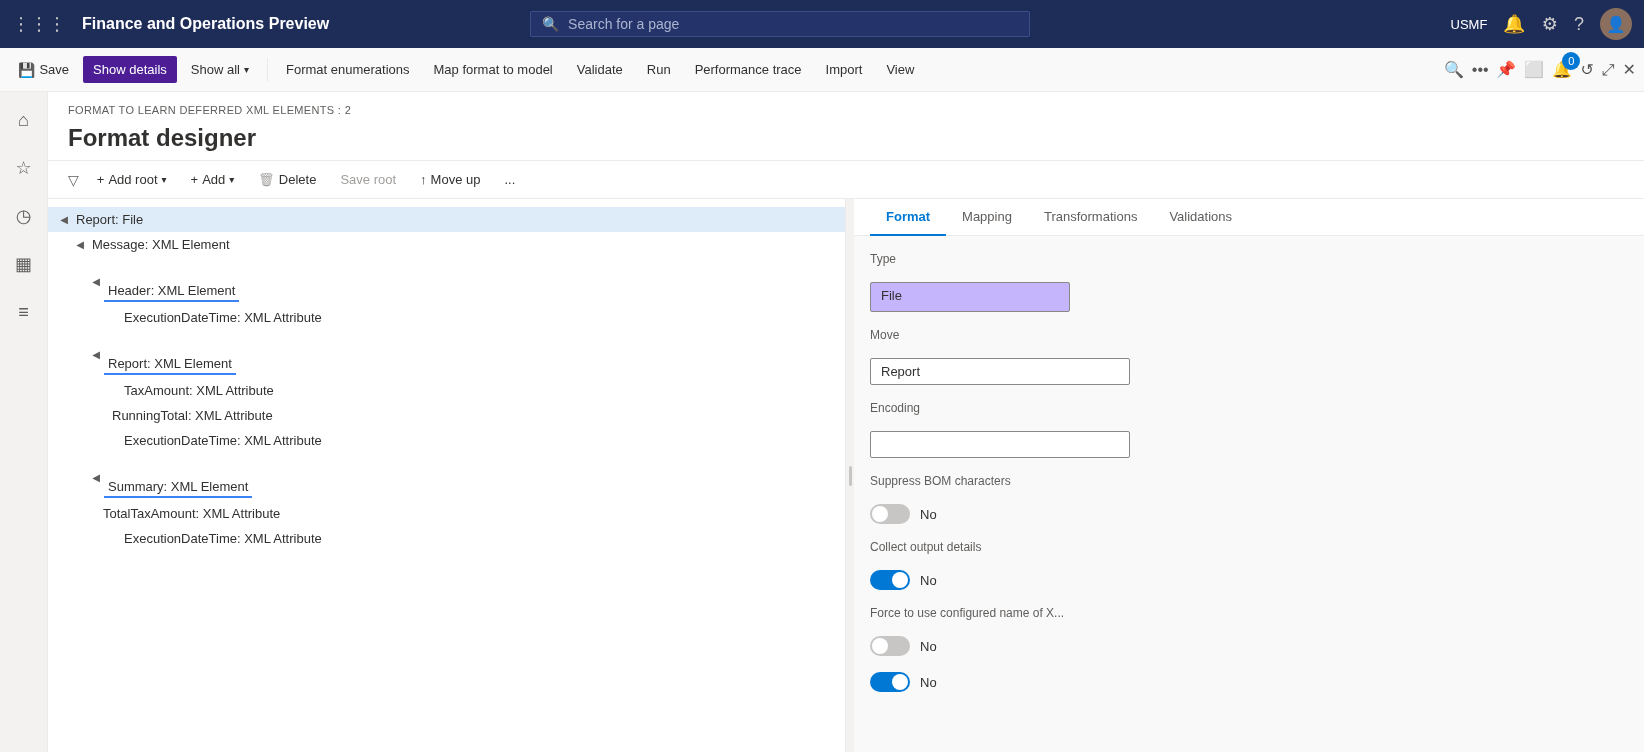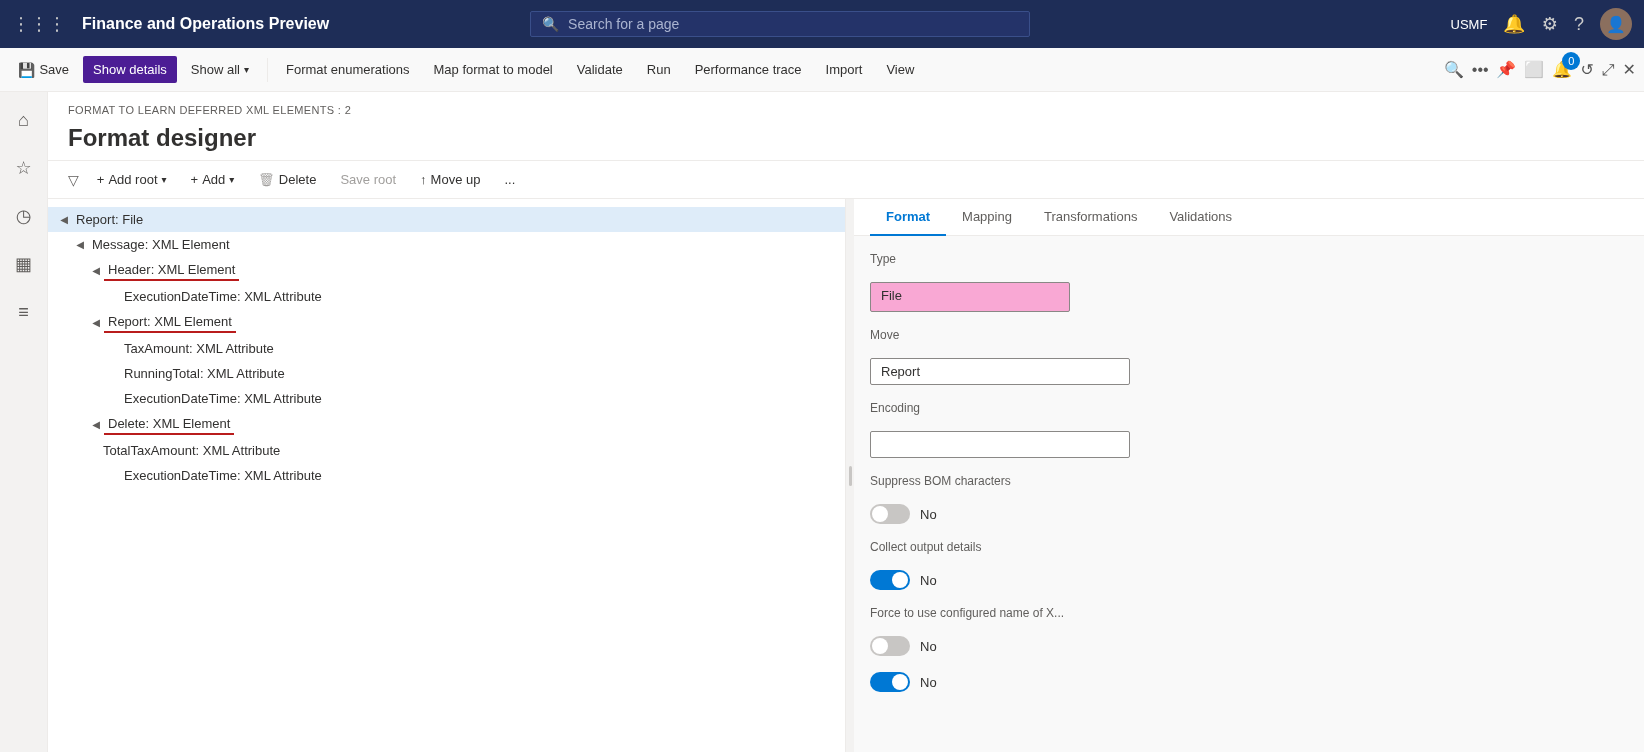--- a/index.html
+++ b/index.html
@@ -176,21 +176,21 @@
       display: flex;
       align-items: center;
       padding: 3px 0;
       cursor: pointer;
       font-size: 13px;
       white-space: nowrap;
     }
     .tree-item.selected { background: #deecf9; }
     .tree-item .toggle { width: 16px; text-align: center; font-size: 10px; color: #605e5c; }
     .tree-item .item-label { padding: 2px 4px; }
-    .tree-item .item-label.underlined { border-bottom: 2px solid #b91c1c; }
+    .tree-item .item-label.underlined { border-bottom: 2px solid #3b82f6; margin-top: 21px; }
 
     
     .resize-handle {
       width: 8px;
       background: #f3f2f1;
       cursor: ew-resize;
       display: flex;
       align-items: center;
       justify-content: center;
     }
@@ -237,21 +237,21 @@
     }
     .prop-value-box {
       background: white;
       border: 1px solid #8a8886;
       border-radius: 2px;
       padding: 5px 10px;
       font-size: 13px;
       color: #323130;
       min-height: 30px;
     }
-    .prop-value-box.readonly { background: #f9a8d4; }
+    .prop-value-box.readonly { background: #c4b5fd; }
     .prop-input {
       background: white;
       border: 1px solid #8a8886;
       border-radius: 2px;
       padding: 5px 10px;
       font-size: 13px;
       color: #323130;
       width: 100%;
       max-width: 260px;
       outline: none;
@@ -435,33 +435,33 @@
         <div class="tree-item" style="padding-left:40px;">
           <span class="toggle">◀</span>
           <span class="item-label underlined">Report: XML Element</span>
         </div>
 
         <div class="tree-item" style="padding-left:56px;">
           <span class="toggle" style="visibility:hidden;"></span>
           <span class="item-label">TaxAmount: XML Attribute</span>
         </div>
 
-        <div class="tree-item" style="padding-left:56px;">
+        <div class="tree-item" style="padding-left:44px;">
           <span class="toggle" style="visibility:hidden;"></span>
           <span class="item-label">RunningTotal: XML Attribute</span>
         </div>
 
         <div class="tree-item" style="padding-left:56px;">
           <span class="toggle" style="visibility:hidden;"></span>
           <span class="item-label">ExecutionDateTime: XML Attribute</span>
         </div>
 
         <div class="tree-item" style="padding-left:40px;">
           <span class="toggle">◀</span>
-          <span class="item-label underlined">Delete: XML Element</span>
+          <span class="item-label underlined">Summary: XML Element</span>
         </div>
 
         <div class="tree-item" style="padding-left:35px;">
           <span class="toggle" style="visibility:hidden;"></span>
           <span class="item-label">TotalTaxAmount: XML Attribute</span>
         </div>
 
         <div class="tree-item" style="padding-left:56px;">
           <span class="toggle" style="visibility:hidden;"></span>
           <span class="item-label">ExecutionDateTime: XML Attribute</span>

